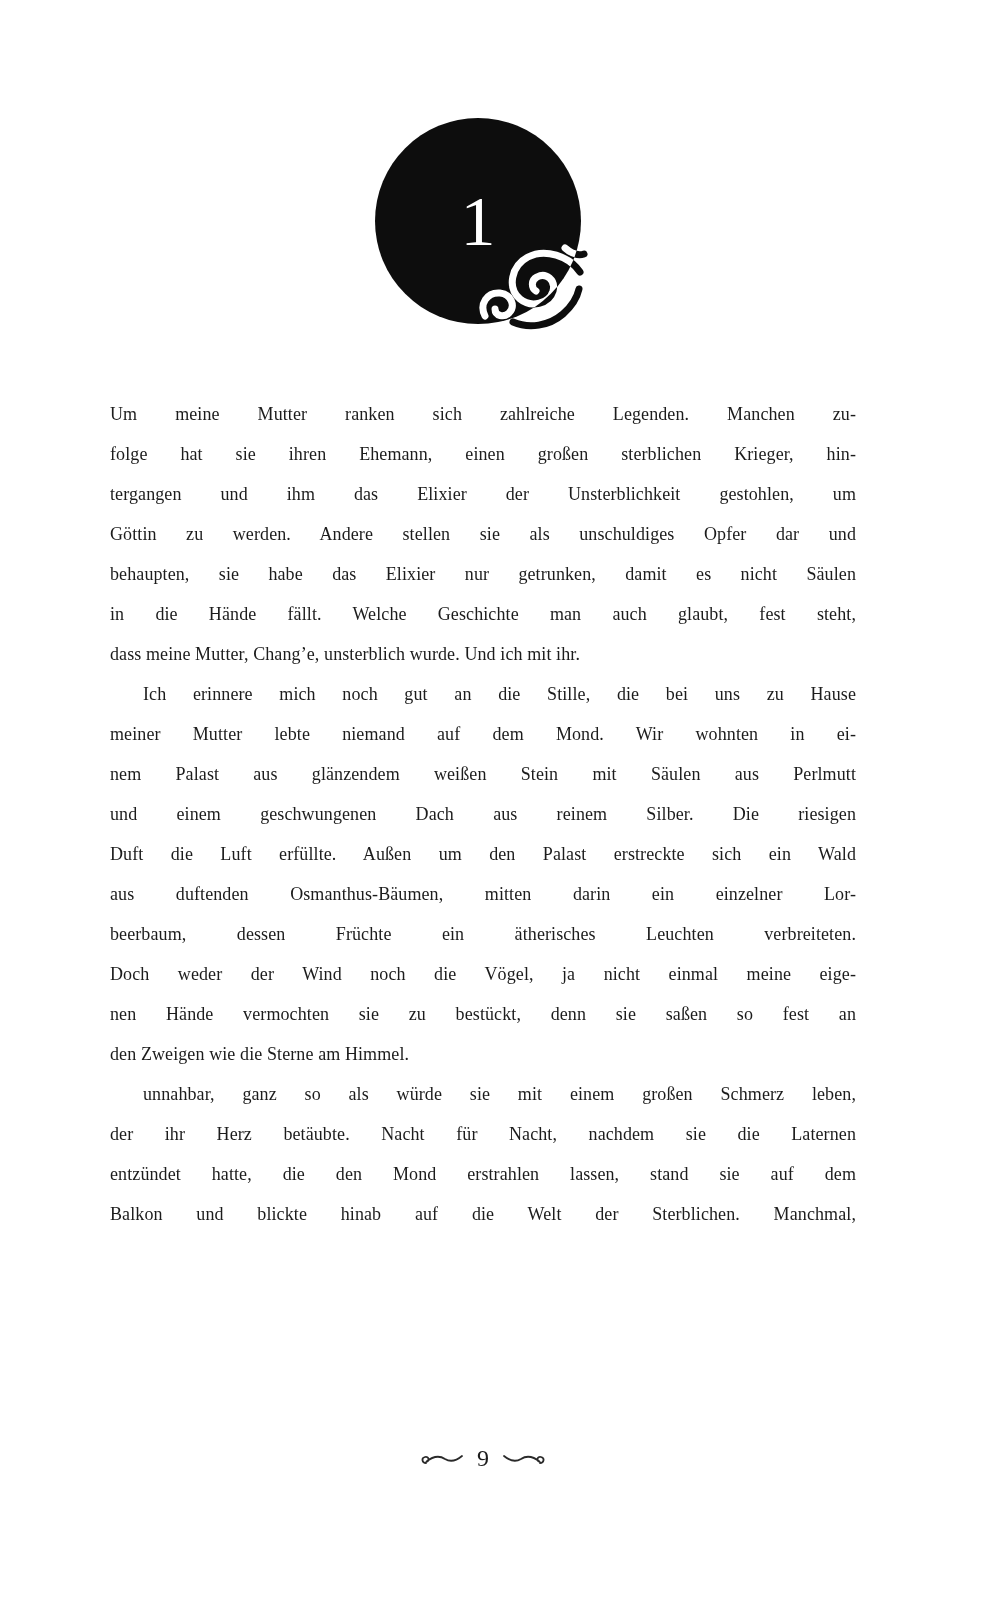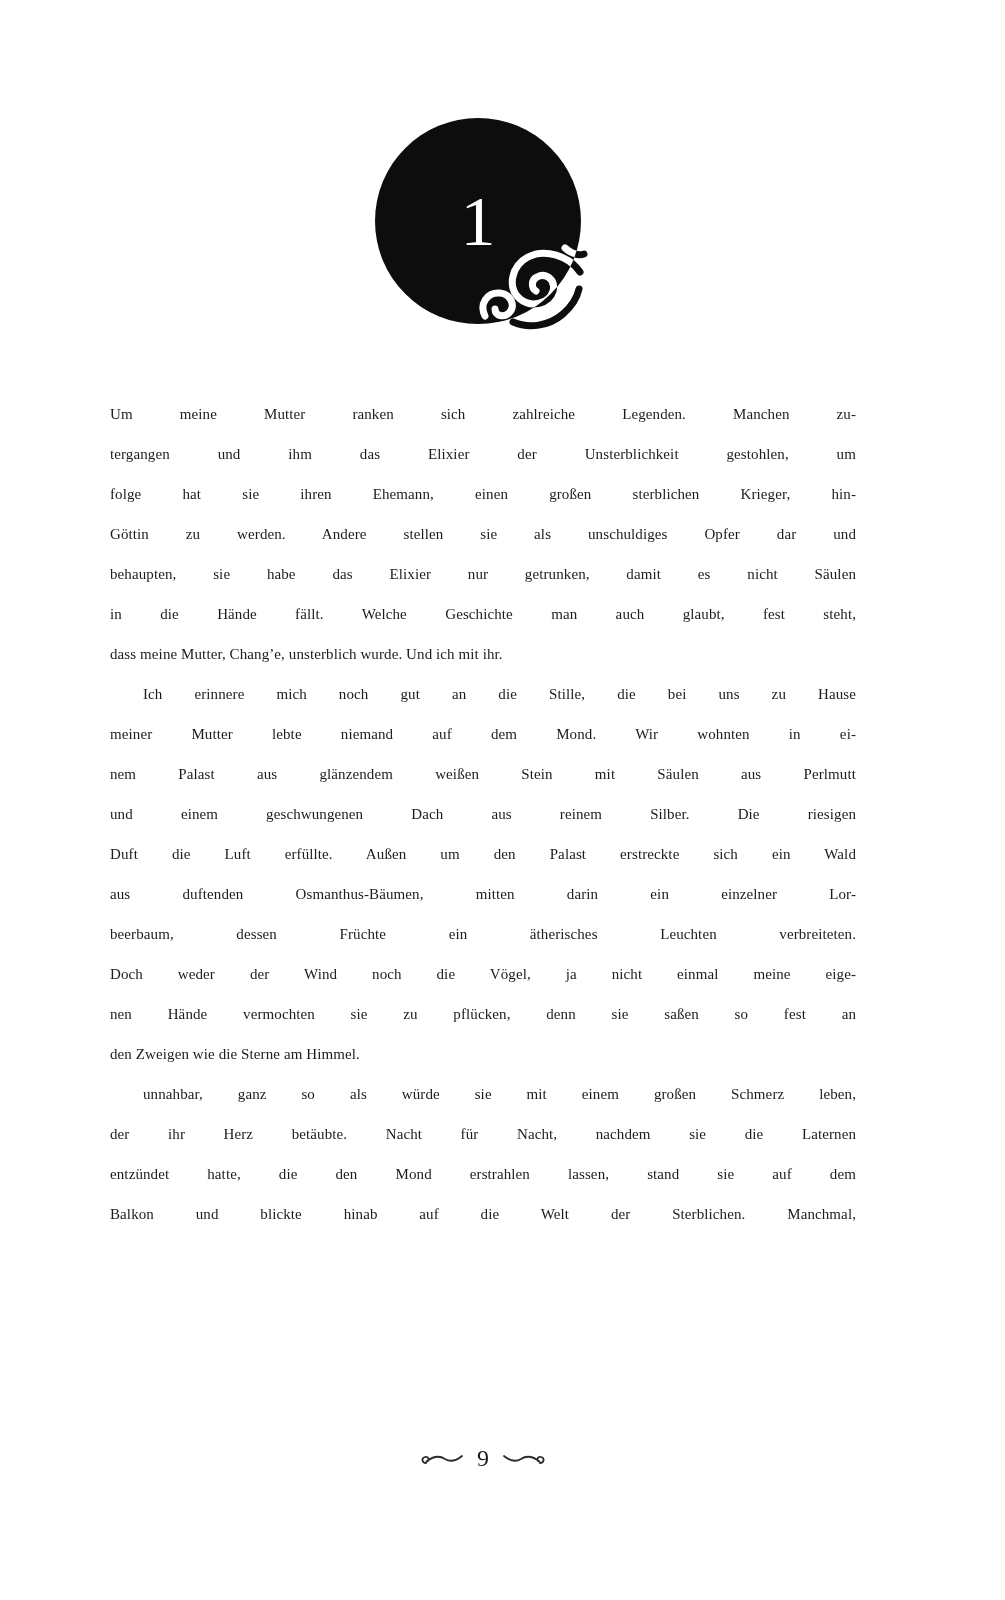--- a/index.html
+++ b/index.html
@@ -25,21 +25,21 @@
 
   
   .text-col {
     position: absolute;
     left: 110px;
     top: 394px;
     width: 746px;
   }
   .para { margin: 0; }
   .line {
-    font-size: 15px;
+    font-size: 18px;
     line-height: 40px;
     text-align: justify;
     text-align-last: justify;
     letter-spacing: 0.1px;
   }
   .line.last { text-align-last: left; }
   .para.indent .line:first-child { text-indent: 33px; }
 
   
   .footer {
@@ -82,37 +82,37 @@
       <circle cx="105" cy="105" r="103" fill="#0d0d0d"></circle>
       <use href="#cloud" stroke="#0d0d0d" stroke-width="7"></use>
       <use href="#cloud" stroke="#ffffff" stroke-width="7" clip-path="url(#moonclip)"></use>
       <text x="105" y="129" text-anchor="middle" font-size="70" fill="#ffffff" font-family="Liberation Serif, DejaVu Serif, serif">1</text>
     </svg>
   </div>
 
   <div class="text-col">
       <div class="para">
         <div class="line">Um meine Mutter ranken sich zahlreiche Legenden. Manchen zu-</div>
+        <div class="line">folge hat sie ihren Ehemann, einen großen sterblichen Krieger, hin-</div>
         <div class="line">tergangen und ihm das Elixier der Unsterblichkeit gestohlen, um</div>
-        <div class="line">folge hat sie ihren Ehemann, einen großen sterblichen Krieger, hin-</div>
         <div class="line">Göttin zu werden. Andere stellen sie als unschuldiges Opfer dar und</div>
         <div class="line">behaupten, sie habe das Elixier nur getrunken, damit es nicht Säulen</div>
         <div class="line">in die Hände fällt. Welche Geschichte man auch glaubt, fest steht,</div>
         <div class="line last">dass meine Mutter, Chang’e, unsterblich wurde. Und ich mit ihr.</div>
       </div>
       <div class="para indent">
         <div class="line">Ich erinnere mich noch gut an die Stille, die bei uns zu Hause</div>
         <div class="line">meiner Mutter lebte niemand auf dem Mond. Wir wohnten in ei-</div>
         <div class="line">nem Palast aus glänzendem weißen Stein mit Säulen aus Perlmutt</div>
         <div class="line">und einem geschwungenen Dach aus reinem Silber. Die riesigen</div>
         <div class="line">Duft die Luft erfüllte. Außen um den Palast erstreckte sich ein Wald</div>
         <div class="line">aus duftenden Osmanthus-Bäumen, mitten darin ein einzelner Lor-</div>
         <div class="line">beerbaum, dessen Früchte ein ätherisches Leuchten verbreiteten.</div>
         <div class="line">Doch weder der Wind noch die Vögel, ja nicht einmal meine eige-</div>
-        <div class="line">nen Hände vermochten sie zu pflücken, denn sie saßen so fest an</div>
+        <div class="line">nen Hände vermochten sie zu bestückt, denn sie saßen so fest an</div>
         <div class="line last">den Zweigen wie die Sterne am Himmel.</div>
       </div>
       <div class="para indent">
         <div class="line">unnahbar, ganz so als würde sie mit einem großen Schmerz leben,</div>
         <div class="line">der ihr Herz betäubte. Nacht für Nacht, nachdem sie die Laternen</div>
         <div class="line">entzündet hatte, die den Mond erstrahlen lassen, stand sie auf dem</div>
         <div class="line">Balkon und blickte hinab auf die Welt der Sterblichen. Manchmal,</div>
       </div>
     </div>
 

